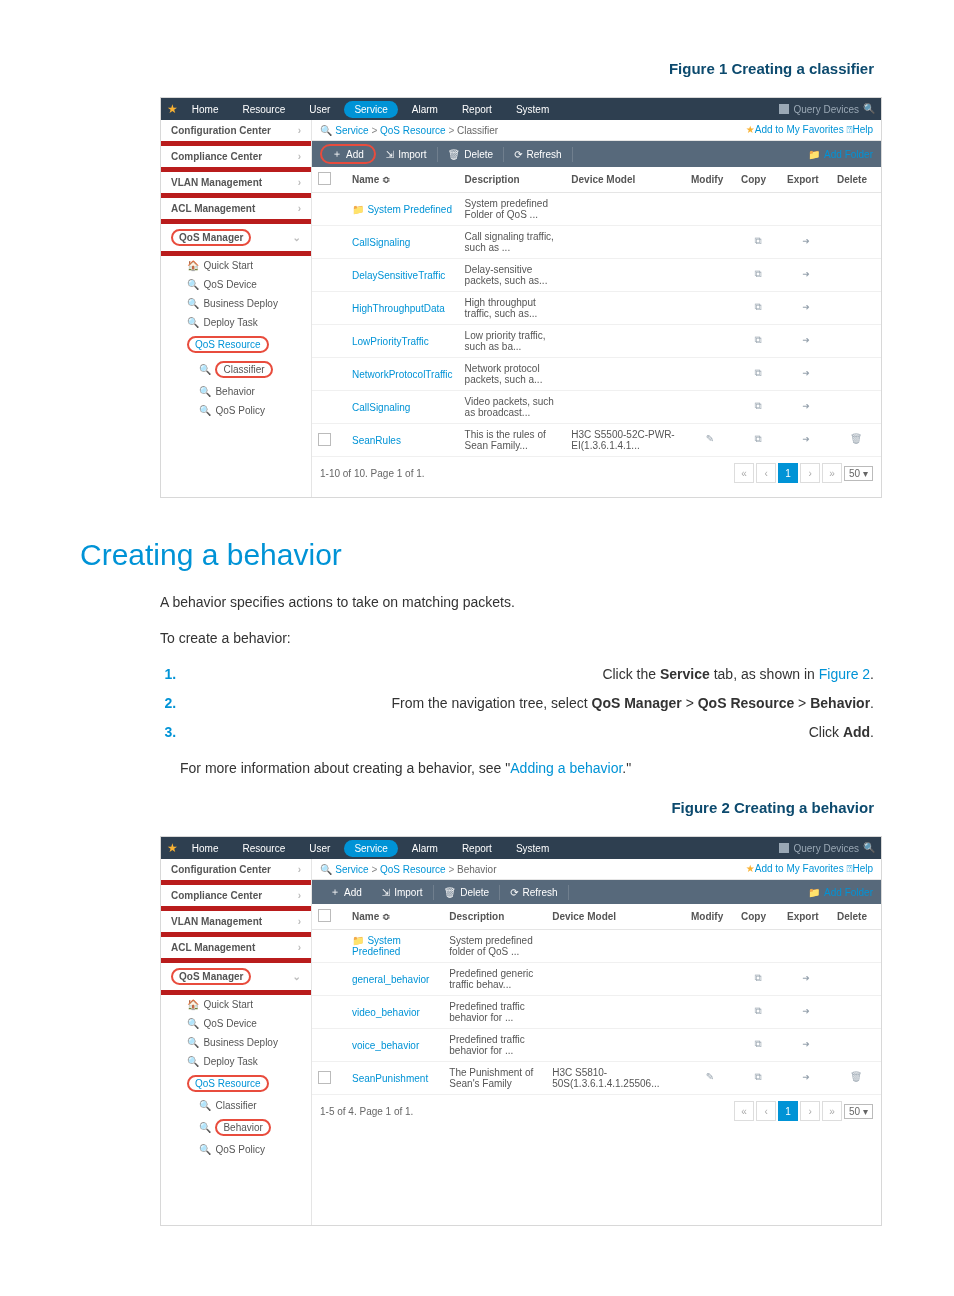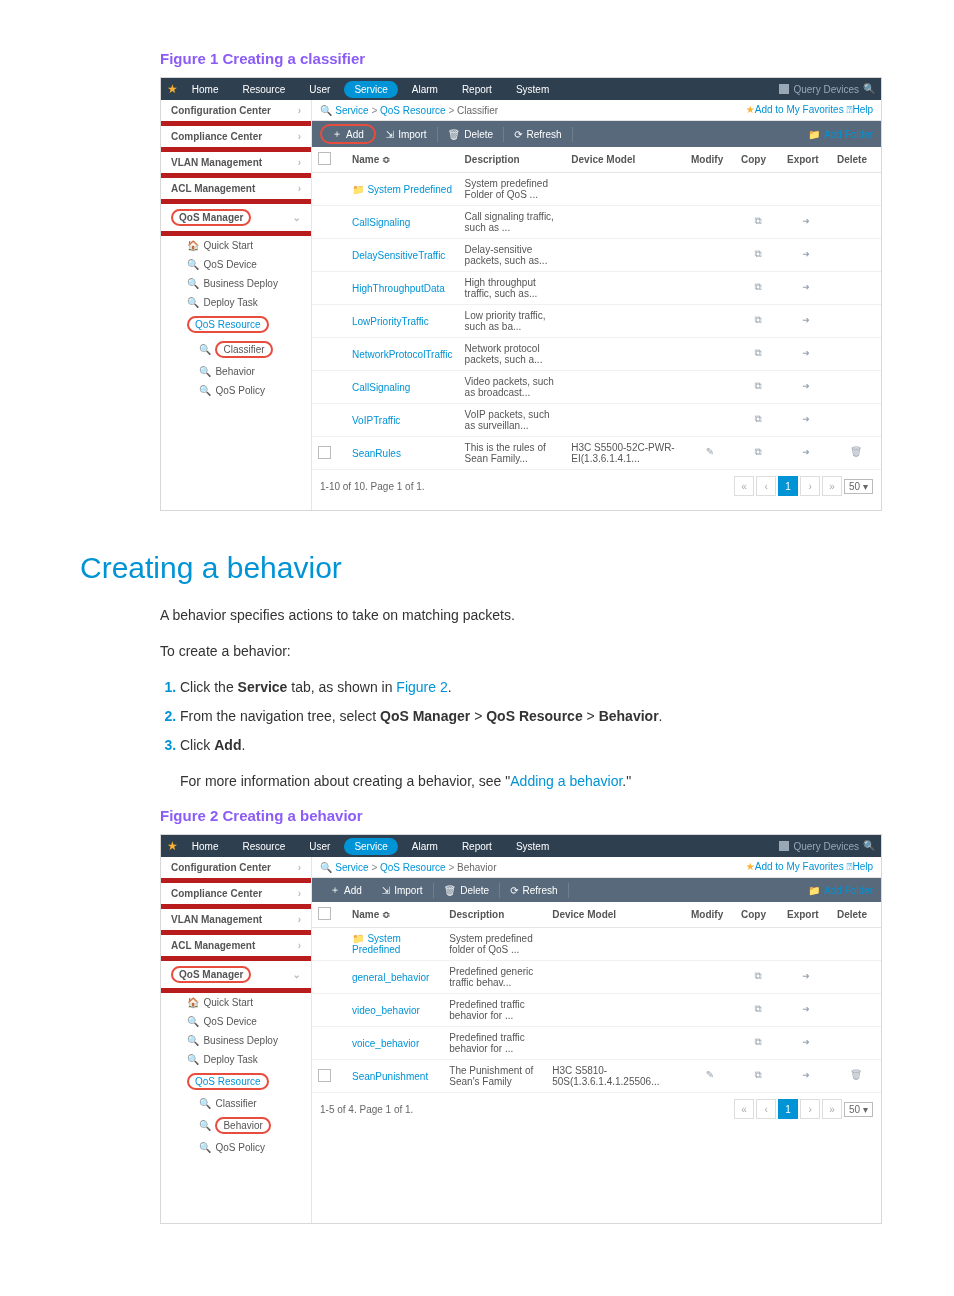--- a/index.html
+++ b/index.html
@@ -3,38 +3,40 @@
 <meta charset="utf-8">
 <style>
   body {
     font-family: Arial, Helvetica, sans-serif;
     margin: 0;
     padding: 40px 80px;
     color: #333;
     font-size: 14px;
   }
   .figure-caption {
-    color: #8b5cf6;
+    color: #0c4a6e;
     font-weight: bold;
     font-size: 15px;
-    margin: 10px 0;
+    margin: 20px 0;
+    text-align: right;
   }
   h1.section-title {
     color: #0093d6;
     font-weight: normal;
     font-size: 30px;
     margin: 40px 0 20px 0;
   }
   .body-text {
     margin: 15px 0 15px 80px;
     line-height: 1.5;
   }
   ol.steps {
     margin-left: 80px;
     padding-left: 20px;
+    text-align: right;
   }
   ol.steps li {
     margin: 8px 0;
     line-height: 1.5;
   }
   ol.steps li::marker {
     color: #0093d6;
     font-weight: bold;
   }
   .link-text { color: #0093d6; }
@@ -342,30 +344,20 @@
               <td></td>
               <td class="name-link">CallSignaling</td>
               <td>Video packets, such as broadcast...</td>
               <td></td>
               <td style="text-align: center;"></td>
               <td style="text-align: center;"><span class="icon-cell copy-icon"></span></td>
               <td style="text-align: center;"><span class="icon-cell export-icon"></span></td>
               <td style="text-align: center;"></td>
             </tr>
             <tr>
-              <td></td>
-              <td class="name-link">VoIPTraffic</td>
-              <td>VoIP packets, such as surveillan...</td>
-              <td></td>
-              <td style="text-align: center;"></td>
-              <td style="text-align: center;"><span class="icon-cell copy-icon"></span></td>
-              <td style="text-align: center;"><span class="icon-cell export-icon"></span></td>
-              <td style="text-align: center;"></td>
-            </tr>
-            <tr>
               <td><span class="checkbox"></span></td>
               <td class="name-link">SeanRules</td>
               <td>This is the rules of Sean Family...</td>
               <td>H3C S5500-52C-PWR-EI(1.3.6.1.4.1...</td>
               <td style="text-align: center;"><span class="icon-cell pencil-icon"></span></td>
               <td style="text-align: center;"><span class="icon-cell copy-icon"></span></td>
               <td style="text-align: center;"><span class="icon-cell export-icon"></span></td>
               <td style="text-align: center;"><span class="icon-cell trash-icon"></span></td>
             </tr>
           </tbody>

